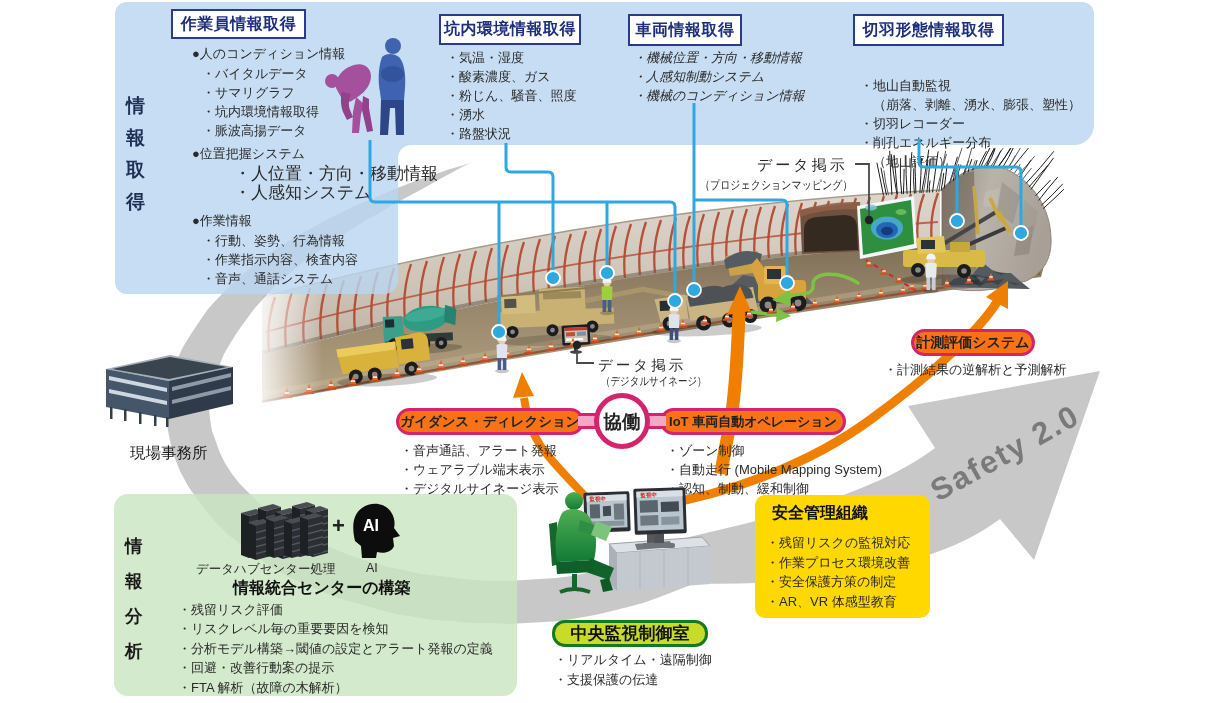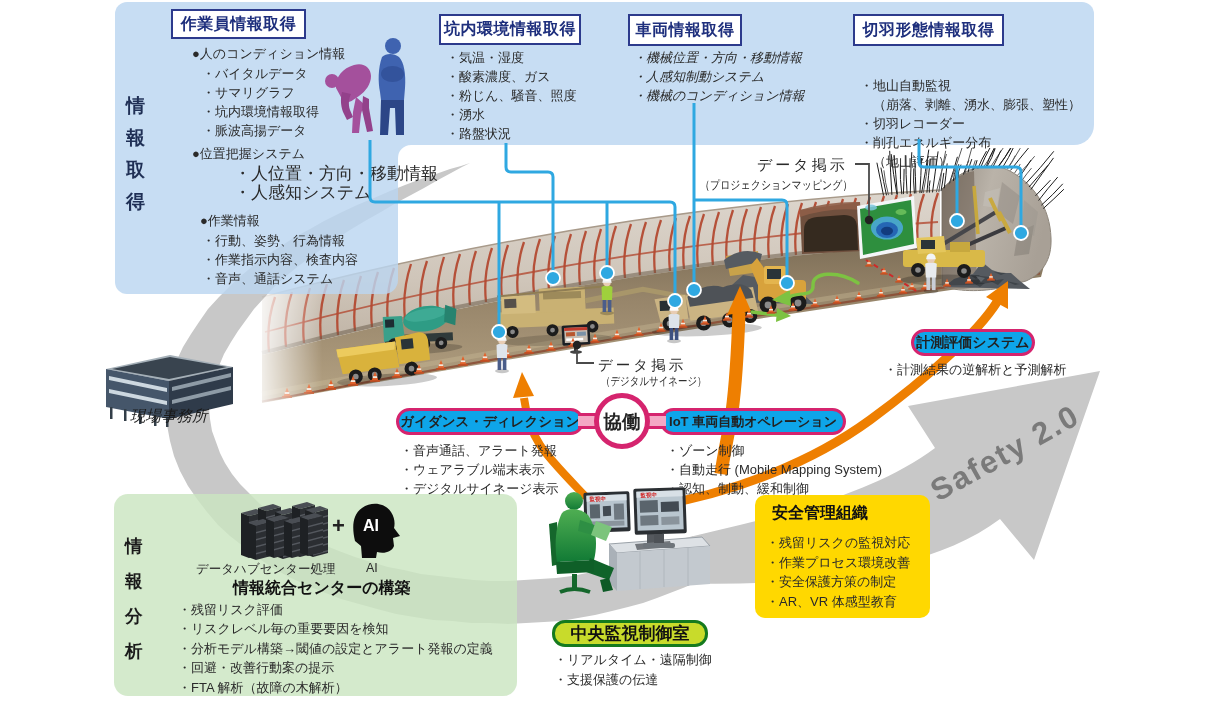--- a/index.html
+++ b/index.html
@@ -7,21 +7,21 @@
          font-family:"Liberation Sans", sans-serif;}
   #stage > svg, #stage > div{position:absolute;}
   .panel{position:absolute;}
   .hdrbox{position:absolute;background:#ffffff;border:2px solid #2c3a8c;color:#1e2f7d;
           font-weight:bold;font-size:16px;display:flex;align-items:center;justify-content:center;
           letter-spacing:0.5px;}
   .tlist{position:absolute;color:#2a2a2a;white-space:nowrap;}
   .tline{white-space:nowrap;}
   .ghead{position:absolute;color:#2a2a2a;font-size:13px;font-weight:normal;white-space:nowrap;}
   .vlabel{position:absolute;display:flex;flex-direction:column;align-items:center;font-weight:bold;color:#1f2f55;}
-  .pill{position:absolute;background:#0ea5e9;border:3px solid #d5246e;border-radius:18px;
+  .pill{position:absolute;background:#f97316;border:3px solid #d5246e;border-radius:18px;
         color:#222;font-weight:bold;display:flex;align-items:center;justify-content:center;
         white-space:nowrap;z-index:30;}
   .plink{position:absolute;background:#f4a8c5;border-top:3px solid #d5246e;border-bottom:3px solid #d5246e;
          height:10px;z-index:31;}
   .lbl{position:absolute;color:#2a2a2a;white-space:nowrap;}
 </style>
 </head>
 <body>
 
 <div id="stage">
@@ -618,21 +618,21 @@
       <div class="tline">・バイタルデータ</div>
       <div class="tline">・サマリグラフ</div>
       <div class="tline">・坑内環境情報取得</div>
       <div class="tline">・脈波高揚データ</div>
     </div>
 <div class="ghead" style="left:192px;top:145px;">●位置把握システム</div>
 <div class="tlist" style="left:202px;top:164px;line-height:19px;font-size:17px;margin-left:32px;">
       <div class="tline">・人位置・方向・移動情報</div>
       <div class="tline">・人感知システム</div>
     </div>
-<div class="ghead" style="left:200px;top:212px;text-align:center;">●作業情報</div>
+<div class="ghead" style="left:192px;top:212px;text-align:center;">●作業情報</div>
 <div class="tlist" style="left:202px;top:231px;line-height:19px;font-size:13px;">
       <div class="tline">・行動、姿勢、行為情報</div>
       <div class="tline">・作業指示内容、検査内容</div>
       <div class="tline">・音声、通話システム</div>
     </div>
 <div class="tlist" style="left:446px;top:48px;line-height:19px;font-size:13px;">
       <div class="tline">・気温・湿度</div>
       <div class="tline">・酸素濃度、ガス</div>
       <div class="tline">・粉じん、騒音、照度</div>
       <div class="tline">・湧水</div>
@@ -647,21 +647,21 @@
       <div class="tline">・地山自動監視</div>
       <div class="tline">　（崩落、剥離、湧水、膨張、塑性）</div>
       <div class="tline">・切羽レコーダー</div>
       <div class="tline">・削孔エネルギー分布</div>
       <div class="tline">　（地山評価）</div>
     </div>
 <div class="lbl" style="left:757px;top:156px;font-size:15px;letter-spacing:3px;">データ掲示</div>
 <div class="lbl" style="left:700px;top:177px;font-size:12px;transform:scaleX(0.83);transform-origin:left top;">（プロジェクションマッピング）</div>
 <div class="lbl" style="left:598px;top:356px;font-size:14.5px;letter-spacing:3px;">データ掲示</div>
 <div class="lbl" style="left:601px;top:374px;font-size:11.5px;transform:scaleX(0.82);transform-origin:left top;">（デジタルサイネージ）</div>
-<div class="lbl" style="left:130px;top:406px;font-size:15.5px;color:#1a1a1a;font-style:italic;">現場事務所</div>
+<div class="lbl" style="left:130px;top:443px;font-size:15.5px;color:#1a1a1a;">現場事務所</div>
 <div class="plink" style="left:578px;top:413px;width:22px;"></div>
 <div class="plink" style="left:644px;top:413px;width:22px;"></div>
 <div class="pill" style="left:396px;top:408px;width:182px;height:21px;font-size:13.5px;">ガイダンス・ディレクション</div>
 <div class="pill" style="left:660px;top:408px;width:180px;height:21px;font-size:13px;text-align:right;">IoT 車両自動オペレーション</div>
 <div class="pill" style="left:594px;top:393px;width:46px;height:46px;border-radius:50%;border-width:5px;font-size:18.5px;z-index:32;background:#ffffff;">協働</div>
 <div class="pill" style="left:911px;top:329px;width:118px;height:21px;font-size:14px;">計測評価システム</div>
 <div class="tlist" style="left:400px;top:441px;line-height:19px;font-size:13px;">
       <div class="tline">・音声通話、アラート発報</div>
       <div class="tline">・ウェアラブル端末表示</div>
       <div class="tline">・デジタルサイネージ表示</div>

